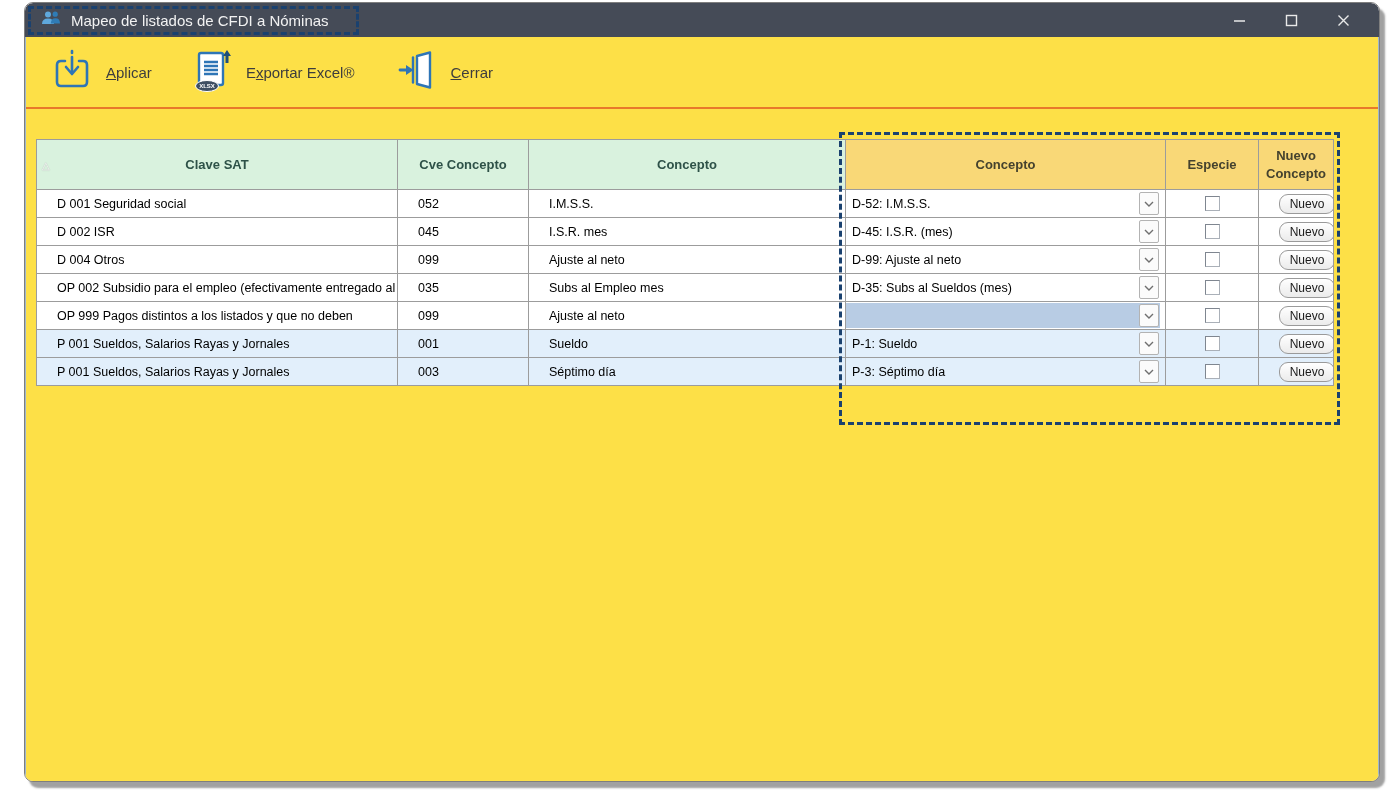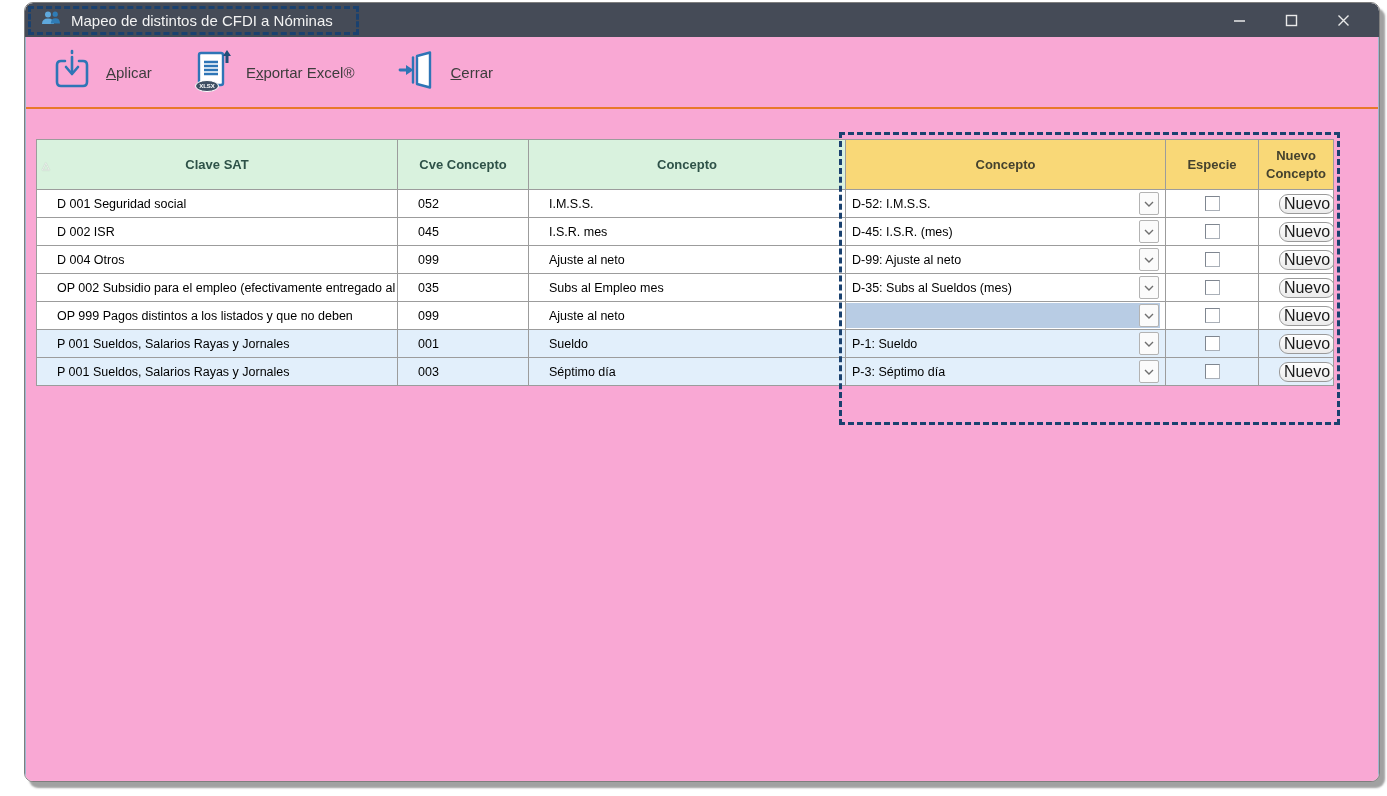--- a/index.html
+++ b/index.html
@@ -14,21 +14,21 @@
   
   .titlebar { position:relative; height:34px; background:#454B57;
     border-radius:8px 8px 0 0; display:flex; align-items:center; padding-left:15px; }
   .titlebar .app-title { color:#f2f2f2; font-size:15px; margin-left:9px; }
   .title-annotation { position:absolute; left:3px; top:3px; width:331px; height:29px;
     border:3px dashed #1A416F; pointer-events:none; }
   .win-controls { position:absolute; right:10px; top:0; height:34px; display:flex; }
   .win-btn { width:52px; height:34px; display:flex; align-items:center; justify-content:center; }
 
   
-  .content { position:relative; height:745px; background:#f9a8d4;
+  .content { position:relative; height:745px; background:#fde047;
     border:1px solid #9EB6CE; border-top:none; }
   .toolbar { height:72px; display:flex; align-items:center; gap:42px; padding-left:26px;
     border-bottom:2px solid #E8792A; }
   .tb-btn { display:flex; align-items:center; gap:14px; cursor:default; }
   .tb-label { font-size:15px; color:#3d3d3d; }
   .mn { text-decoration:underline; }
 
   
   .notice { margin:19px 0 0 20px; font-size:14.5px; font-weight:600; color:#111; }
 
@@ -55,41 +55,41 @@
     background:#fbfbfb; border:1px solid #b3b3b3; border-radius:2px;
     display:flex; align-items:center; justify-content:center; }
 
   td.check-cell { text-align:center; }
   .checkbox { display:inline-block; width:15px; height:15px; background:#fff;
     border:1px solid #7f8690; border-right-color:#aab0b8; border-bottom-color:#aab0b8;
     vertical-align:middle; }
 
   td.nuevo-cell { text-align:center; }
   .nuevo-btn { width:56px; height:20px; border:1px solid #9a9a9a; border-radius:9px;
-    background:linear-gradient(#ffffff,#ebebeb); font-size:16px; color:#1a1a1a;
+    background:linear-gradient(#ffffff,#ebebeb); font-size:12px; color:#1a1a1a;
     font-family:"Liberation Sans", sans-serif; }
 
   .table-annotation { position:absolute; left:803px; top:-7px; width:501px; height:293px;
     border:3px dashed #1A416F; pointer-events:none; }
 </style>
 </head>
 <body>
 
 <div class="window">
 
   <div class="titlebar">
     <span>
       <svg width="22" height="16" viewBox="0 0 22 16">
         <circle cx="8" cy="4.5" r="3" fill="#5FA8DC"></circle>
         <path d="M2 14 Q2 8.5 8 8.5 Q14 8.5 14 14 Z" fill="#5FA8DC"></path>
         <circle cx="15.2" cy="4.2" r="2.6" fill="#2F7CB6"></circle>
         <path d="M10.8 13.5 Q11 8.2 15.4 8.2 Q20 8.2 20 13.5 Z" fill="#2F7CB6"></path>
       </svg>
     </span>
-    <span class="app-title">Mapeo de distintos de CFDI a Nóminas</span>
+    <span class="app-title">Mapeo de listados de CFDI a Nóminas</span>
     <div class="title-annotation"></div>
     <div class="win-controls">
       <div class="win-btn">
         <svg width="13" height="13">
             <line x1="1" y1="7" x2="12" y2="7" stroke="#e9e9e9" stroke-width="1.4"></line>
           </svg>
       </div>
       <div class="win-btn">
         <svg width="13" height="13">
             <rect x="1.5" y="1.5" width="10" height="10" fill="none" stroke="#e9e9e9" stroke-width="1.4"></rect>

